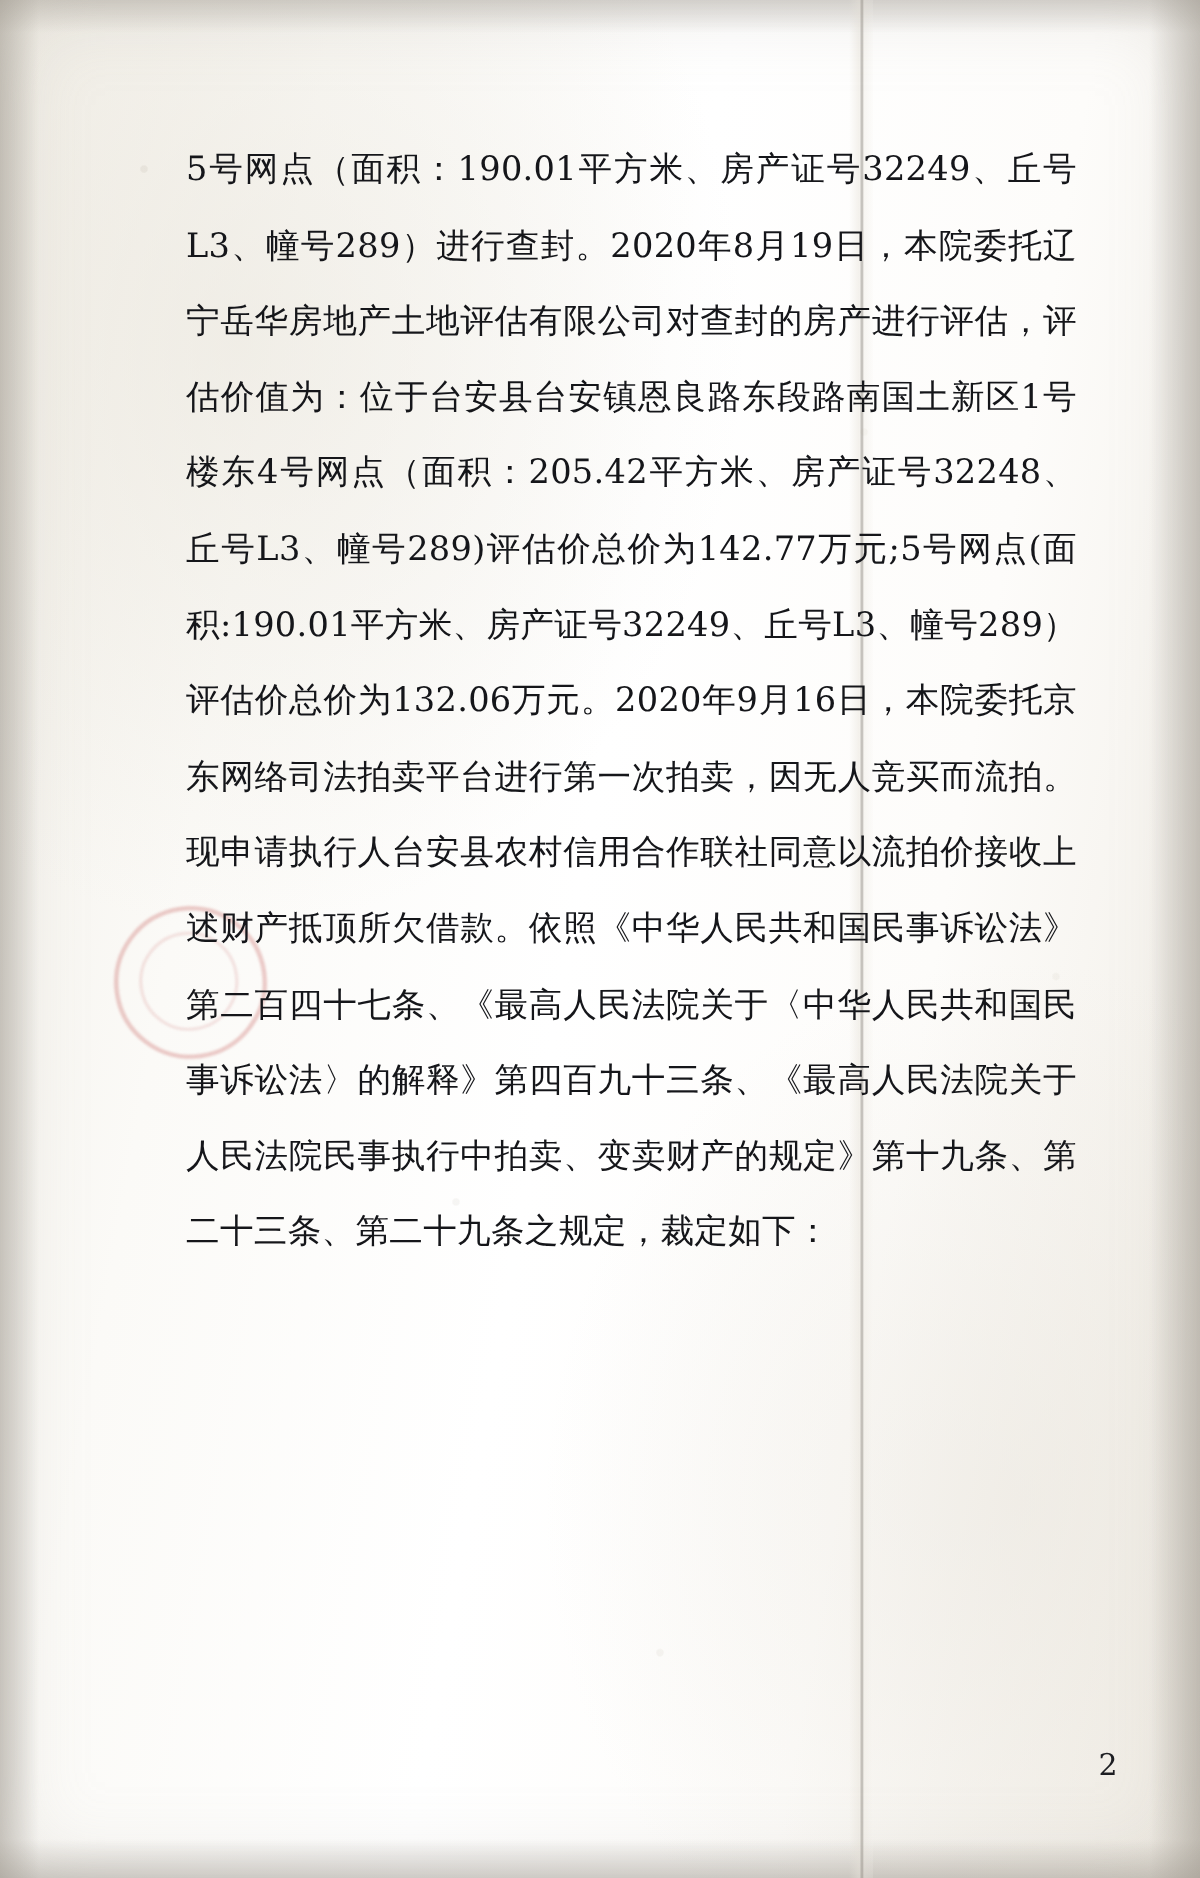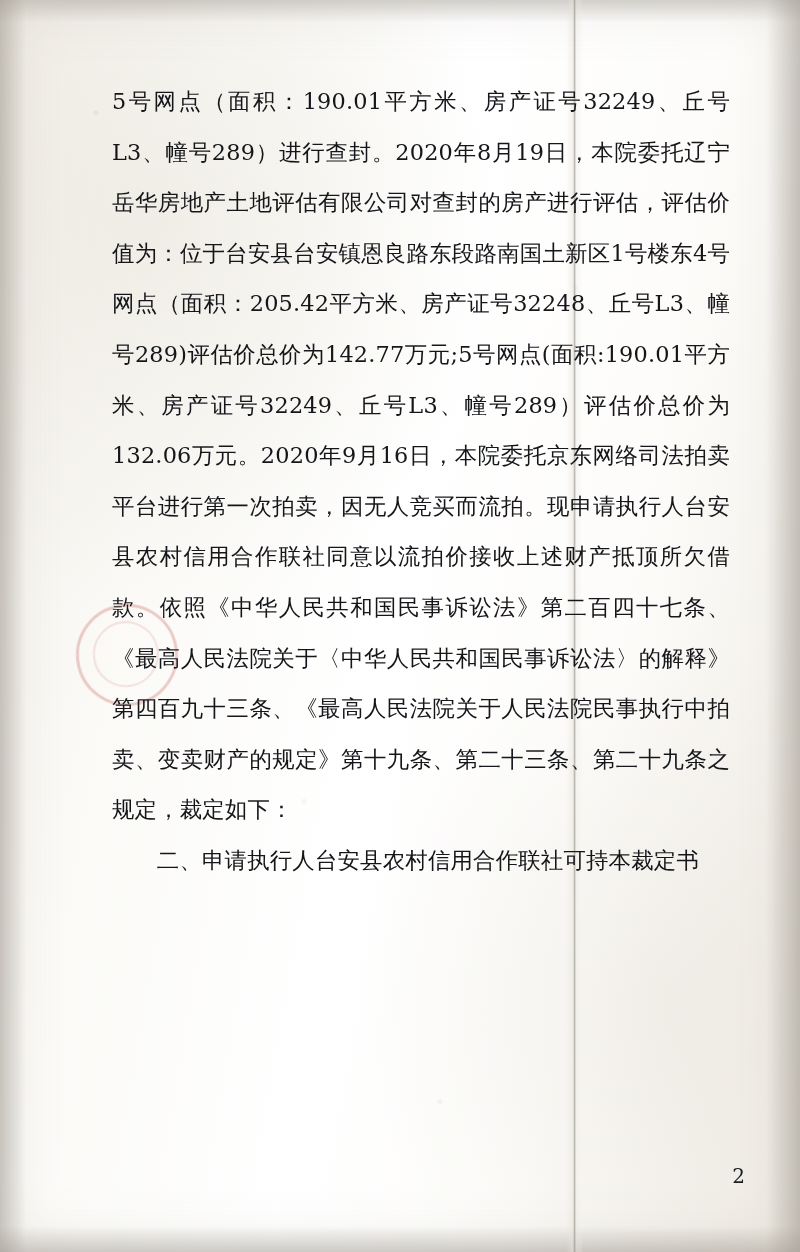--- a/index.html
+++ b/index.html
@@ -113,21 +113,21 @@
     top: 76px;
     width: 618px;
     color: #15161a;
     font-size: 22.4px;
     line-height: 50.6px;
     letter-spacing: 0.2px;
     text-align: justify;
     text-justify: inter-ideograph;
   }
   .para {
-    margin: 0;
+    margin: 12px;
     text-align: justify;
     text-justify: inter-ideograph;
   }
   .indent {
     text-indent: 2em;
   }
 
   
   #page-number {
     position: absolute;
@@ -155,19 +155,18 @@
   <div id="edge-top"></div>
   <div id="edge-bottom"></div>
   <div id="edge-left"></div>
   <div id="edge-right"></div>
   <div id="fold2"></div>
   <div id="fold"></div>
   <div id="seal"></div>
 
   <div id="doc-body">
     <p class="para">5号网点（面积：190.01平方米、房产证号32249、丘号L3、幢号289）进行查封。2020年8月19日，本院委托辽宁岳华房地产土地评估有限公司对查封的房产进行评估，评估价值为：位于台安县台安镇恩良路东段路南国土新区1号楼东4号网点（面积：205.42平方米、房产证号32248、丘号L3、幢号289)评估价总价为142.77万元;5号网点(面积:190.01平方米、房产证号32249、丘号L3、幢号289）评估价总价为132.06万元。2020年9月16日，本院委托京东网络司法拍卖平台进行第一次拍卖，因无人竞买而流拍。现申请执行人台安县农村信用合作联社同意以流拍价接收上述财产抵顶所欠借款。依照《中华人民共和国民事诉讼法》第二百四十七条、《最高人民法院关于〈中华人民共和国民事诉讼法〉的解释》第四百九十三条、《最高人民法院关于人民法院民事执行中拍卖、变卖财产的规定》第十九条、第二十三条、第二十九条之规定，裁定如下：</p>
-    <p class="para indent">二、申请执行人台安县农村信用合作联社可持本裁定书</p>
   </div>
 
   <div id="page-number">2</div>
 
   <div id="softness"></div>
 </div>
 
 </body></html>

